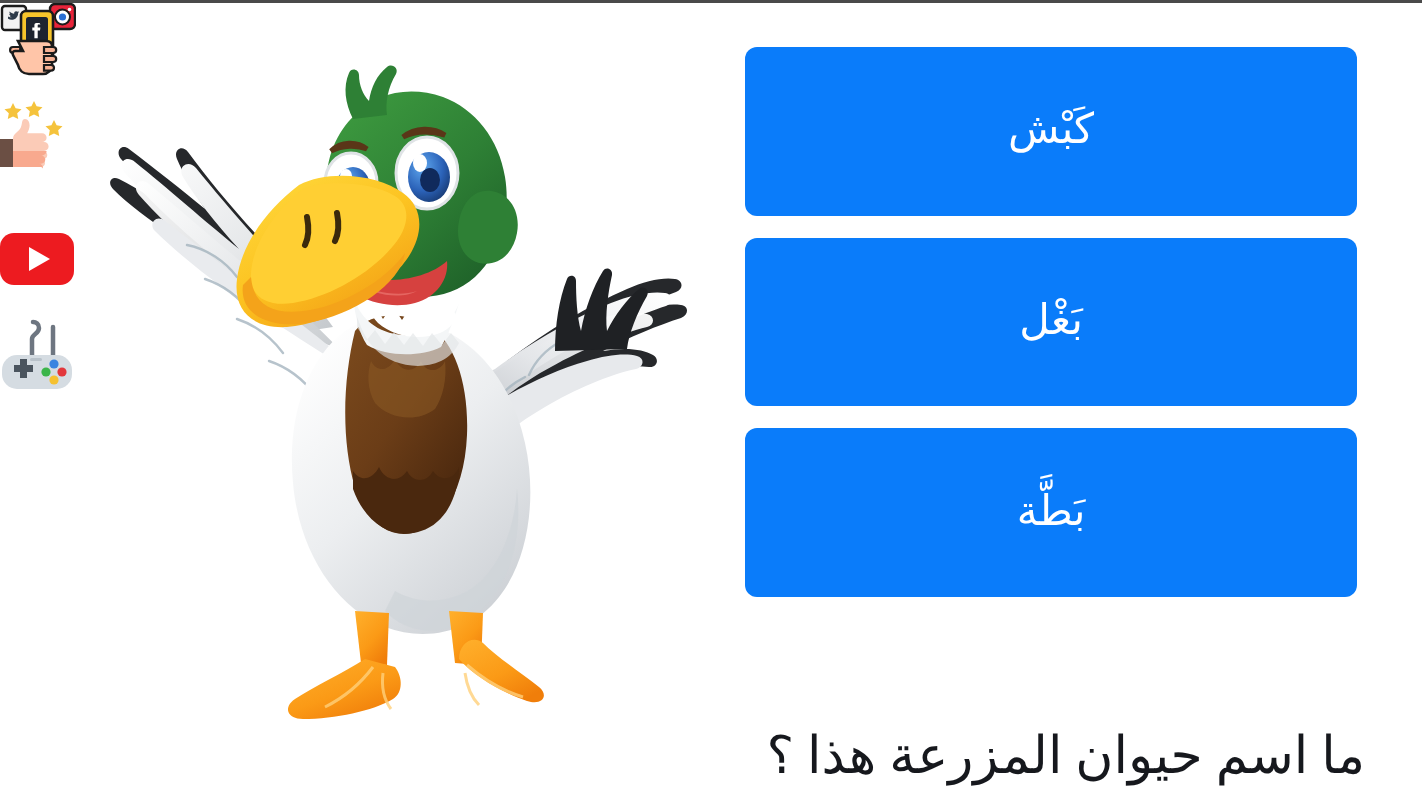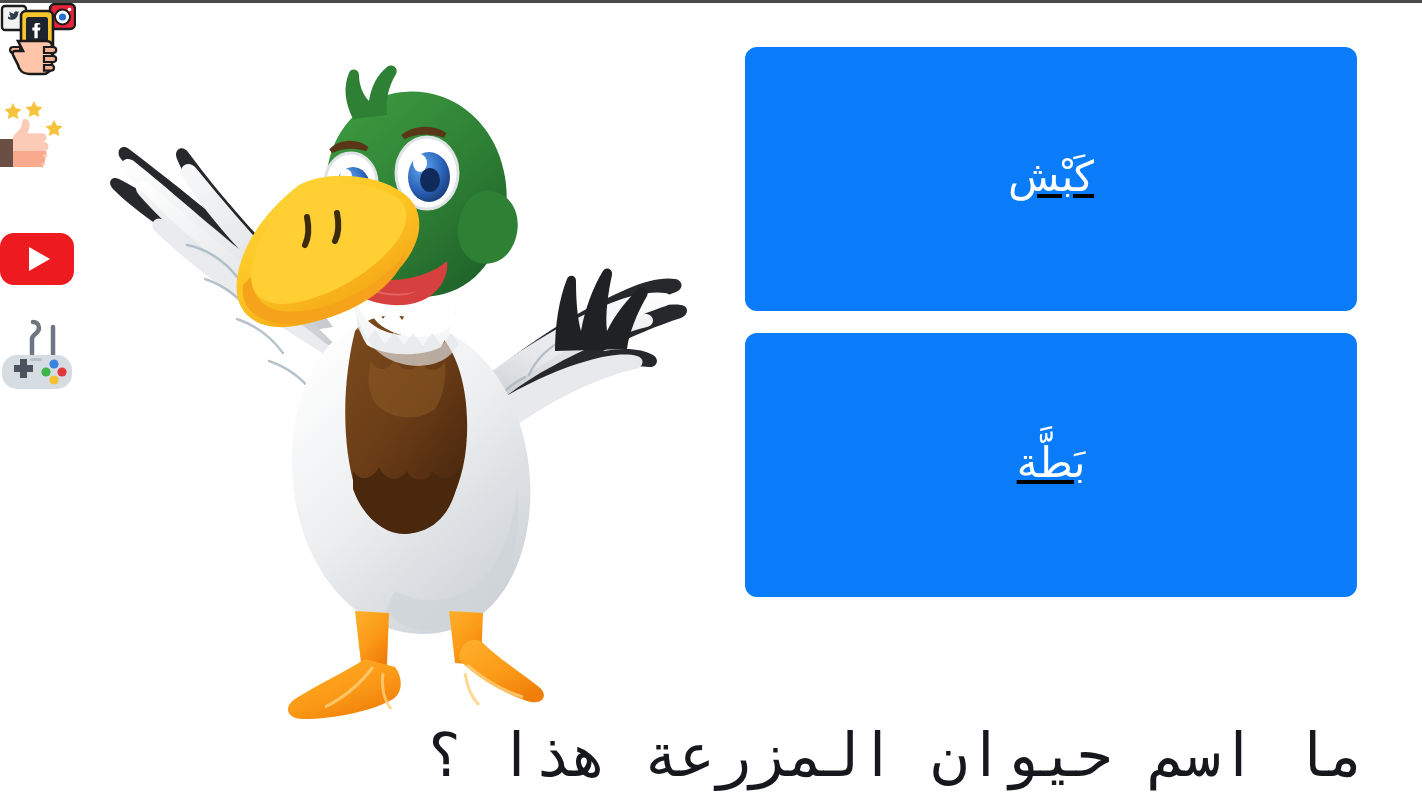--- a/index.html
+++ b/index.html
@@ -50,21 +50,20 @@
   #duck-wrap svg { display:block; width:100%; height:100%; }
 
   
   #answers {
     position:absolute;
     left:745px; top:44px;
     width:612px; height:550px;
     display:flex; flex-direction:column;
     gap:22px;
     z-index:30;
-    text-decoration:underline;
   }
   .answer-btn {
     flex:1 1 0;
     width:100%;
     background:#0a7cfa;
     border:none;
     border-radius:12px;
     color:#ffffff;
     font-family:"DejaVu Sans","Liberation Sans",sans-serif;
     font-size:42px;
@@ -81,22 +80,22 @@
   }
 
   
   #question {
     position:absolute;
     left:0; top:726px;
     width:1365px;
     text-align:right;
     direction:rtl;
     color:#16181d;
-    font-family:Liberation Mono, monospace;
-    font-size:60px;
+    font-family:Liberation Serif, serif;
+    font-size:52px;
     line-height:1.05;
     white-space:nowrap;
     z-index:20;
   }
 </style>
 </head>
 <body>
 
 <div id="app">
 
@@ -334,18 +333,19 @@
         <path d="M318 636 C 306 652 290 666 270 676"></path>
         <path d="M328 642 C 326 658 330 670 336 678"></path>
         <path d="M412 634 C 428 648 448 660 468 666"></path>
         <path d="M410 642 C 412 656 416 666 424 674"></path>
       </g>
     </svg>
   </div>
 
   <div id="answers">
     <button class="answer-btn">كَبْش</button>
+    <button class="answer-btn">بَغْل</button>
     <button class="answer-btn">بَطَّة</button>
   </div>
 
   <div id="question">ما اسم حيوان المزرعة هذا ؟</div>
 
 </div>
 
 </body></html>

